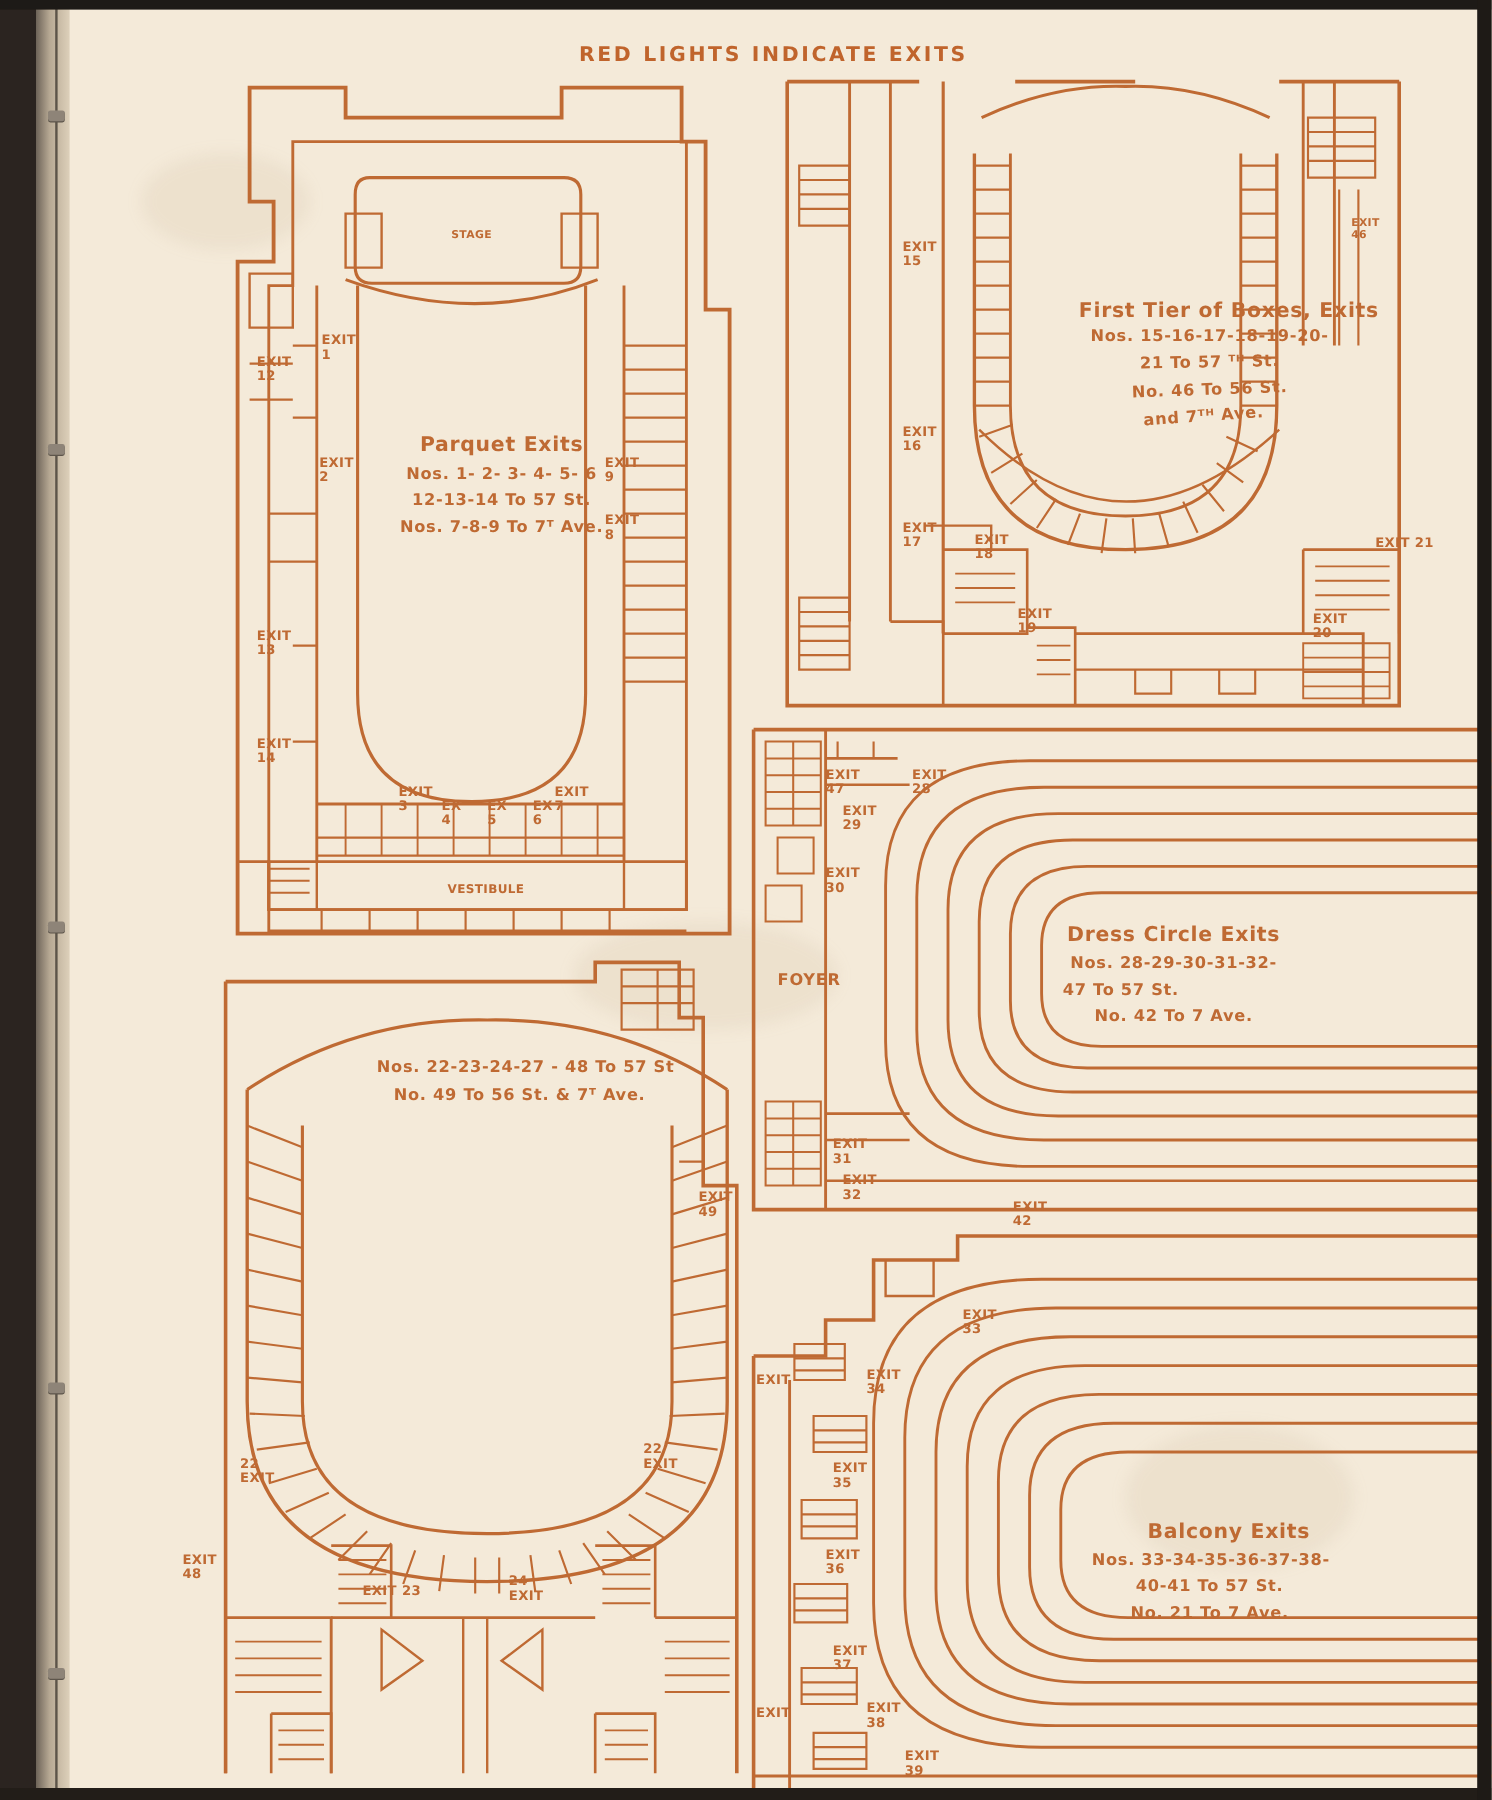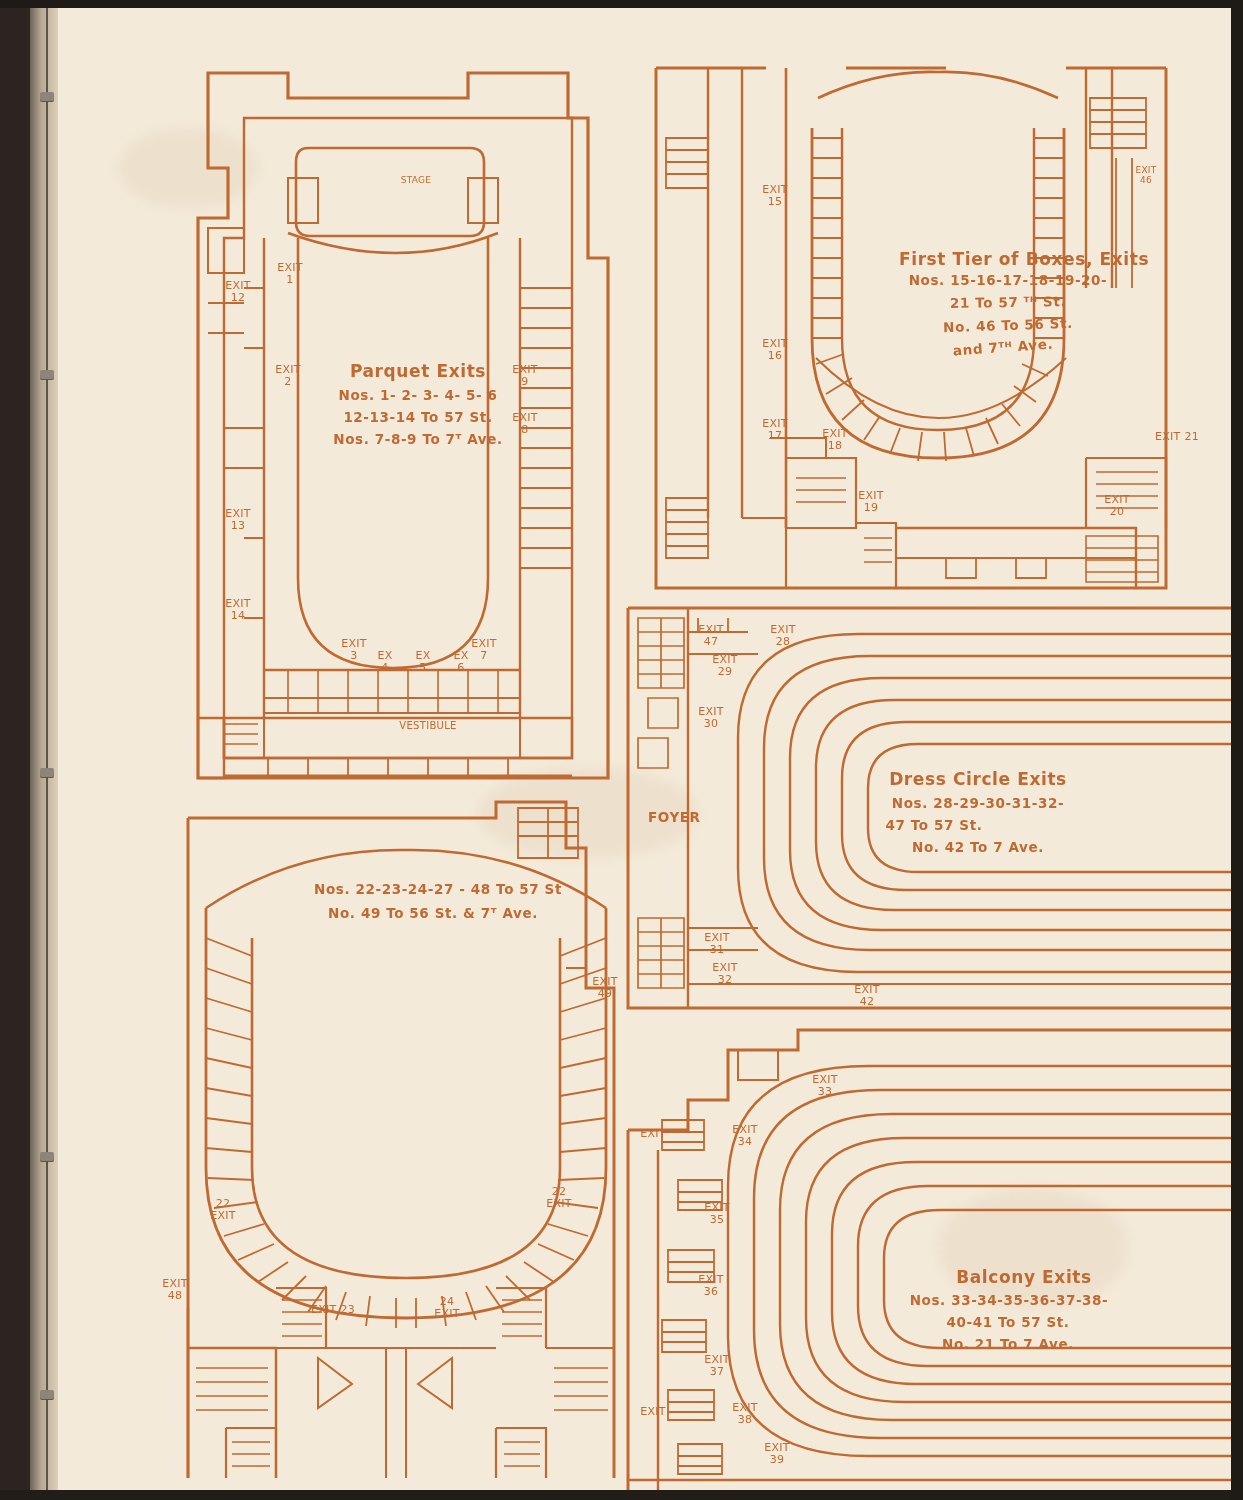--- a/index.html
+++ b/index.html
@@ -83,26 +83,26 @@
     font-weight: bold;
     letter-spacing: .6px;
     line-height: 1.35;
     white-space: nowrap;
   }
   .cap.c { text-align: center; }
   .lbl {
     position: absolute;
     color: #bf6a33;
     font-family: "DejaVu Sans", sans-serif;
-    font-weight: normal;
+    font-weight: bold;
     font-size: 11px;
     line-height: 1.1;
-    text-align: center;
     letter-spacing: .3px;
     white-space: pre-line;
+    margin-top: 16px;
   }
   .big {
     font-size: 17px;
   }
   .med { font-size: 13.5px; }
   .sm  { font-size: 10px; }
   .tiny{ font-size: 9px; }
 
   
   .blotch {
@@ -116,20 +116,21 @@
 <body>
 
 <div id="page">
 
   <div class="sheet">
 
     <div class="blotch" style="left:60px;  top:120px; width:140px; height:80px;"></div>
     <div class="blotch" style="left:880px; top:1180px; width:190px; height:120px;"></div>
     <div class="blotch" style="left:420px; top:760px; width:220px; height:90px;"></div>
 
+    <div id="title">RED LIGHTS INDICATE EXITS</div>
 
     <div class="plan" style="left:110px; top:50px;">
       <svg width="450" height="730" viewBox="0 0 450 730" fill="none" stroke="#bf6a33" stroke-width="3.2">
 
         <path d="M30 720 L30 160 L60 160 L60 110 L40 110 L40 15 L120 15 L120 40 L300 40 L300 15 L400 15 L400 60 L420 60 L420 200 L440 200 L440 720 Z"></path>
         <path d="M56 700 L56 180 L76 180 L76 60 L404 60 L404 700 Z" stroke-width="2.4"></path>
 
         <path d="M140 90 q-12 0 -12 14 l0 60 q0 14 14 14 l160 0 q14 0 14 -14 l0 -60 q0 -14 -14 -14 z" stroke-width="2.6"></path>
         <path d="M120 175 q110 40 210 0" stroke-width="2.6"></path>
 
@@ -153,21 +154,21 @@
 
         <path d="M56 660 L404 660 L404 700 L56 700 Z" stroke-width="2.4"></path>
         <path d="M96 660 L96 700 M352 660 L352 700" stroke-width="2"></path>
         <path d="M30 660 L56 660 L56 720 L30 720" stroke-width="2.4"></path>
         <path d="M100 700 L100 718 M140 700 L140 718 M180 700 L180 718 M220 700 L220 718 M260 700 L260 718 M300 700 L300 718 M340 700 L340 718" stroke-width="1.8"></path>
         <path d="M56 718 L404 718" stroke-width="3"></path>
 
         <path d="M56 666 L90 666 M56 676 L90 676 M56 686 L90 686" stroke-width="1.6"></path>
       </svg>
     </div>
-    <div class="lbl tiny" style="left:328px; top:168px; width:60px;">STAGE</div>
+    <div class="lbl tiny" style="left:318px; top:168px; width:60px;">STAGE</div>
     <div class="cap c big" style="left:245px; top:352px; width:230px;">Parquet Exits</div>
     <div class="cap c med" style="left:240px; top:378px; width:240px;">Nos. 1- 2- 3- 4- 5- 6</div>
     <div class="cap c med" style="left:240px; top:400px; width:240px;">12-13-14 To 57 St.</div>
     <div class="cap c med" style="left:225px; top:422px; width:270px;">Nos. 7-8-9 To 7ᵀ Ave.</div>
     <div class="lbl sm" style="left:315px; top:712px; width:110px;">VESTIBULE</div>
 
     <div class="lbl" style="left:156px; top:272px; width:48px;">EXIT
 12</div>
     <div class="lbl" style="left:210px; top:254px; width:44px;">EXIT
 1</div>

